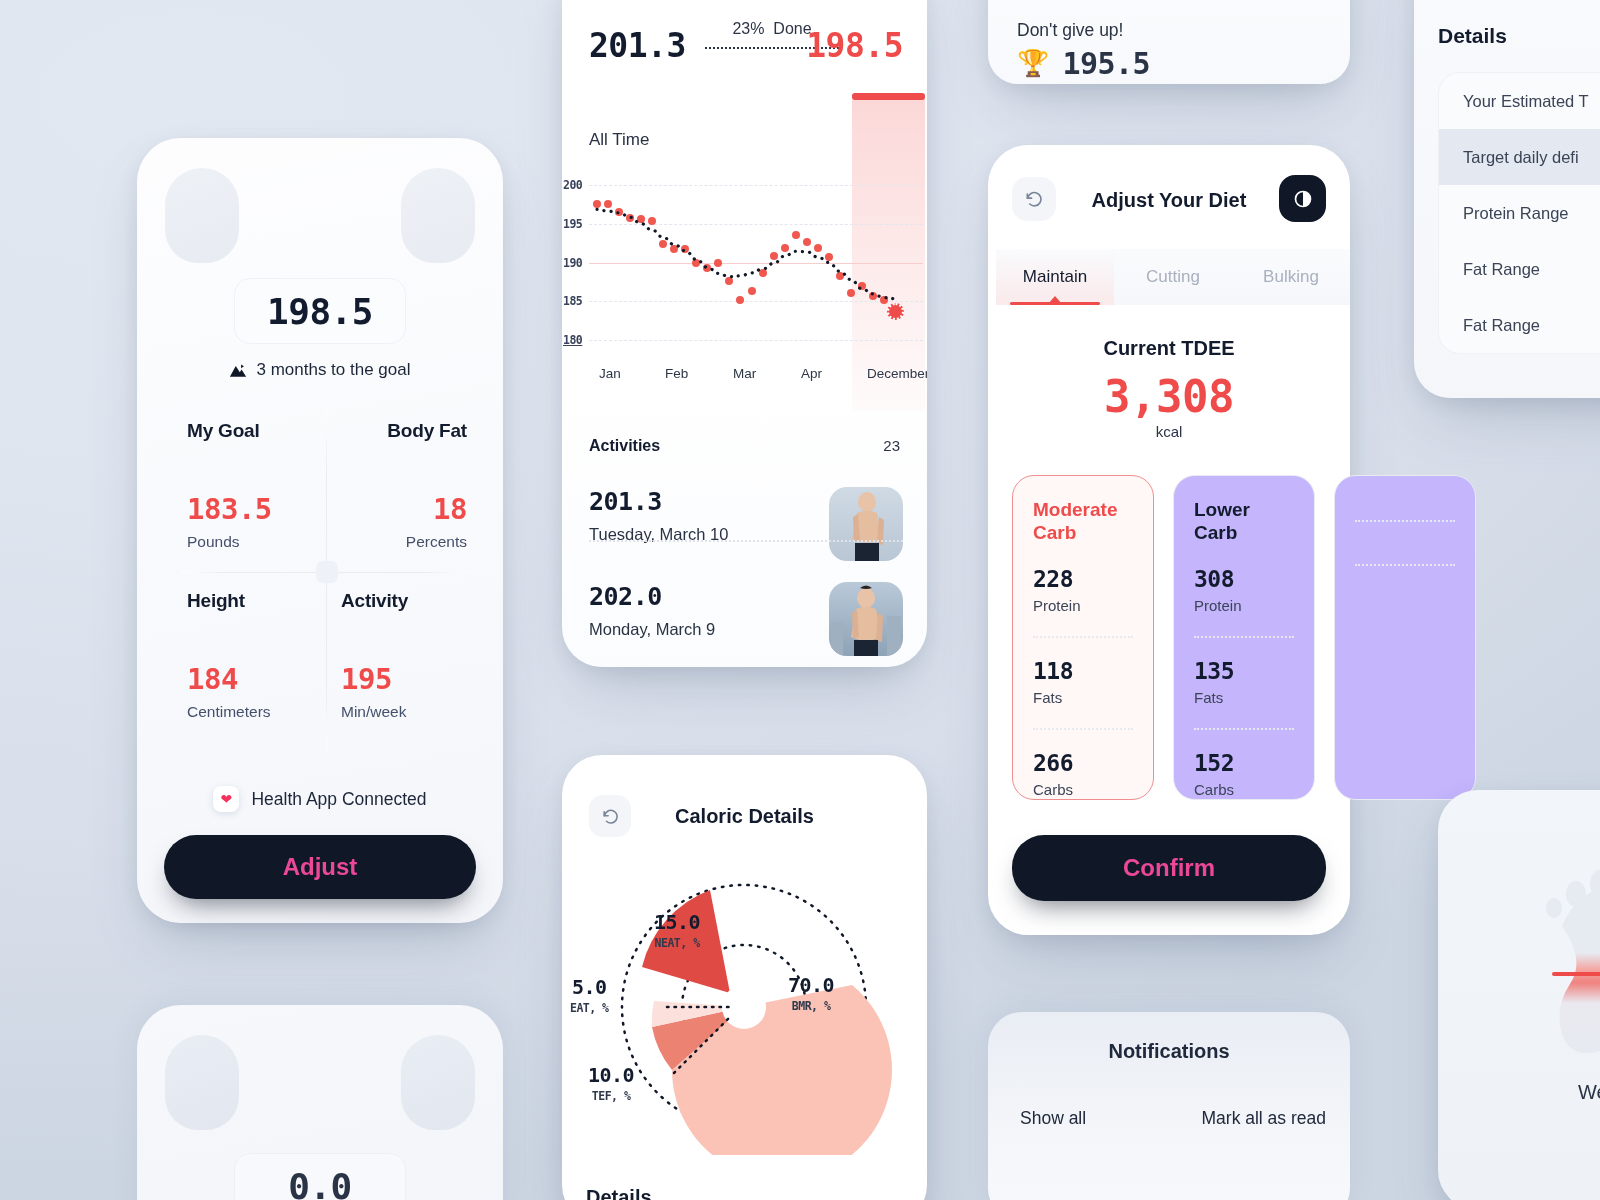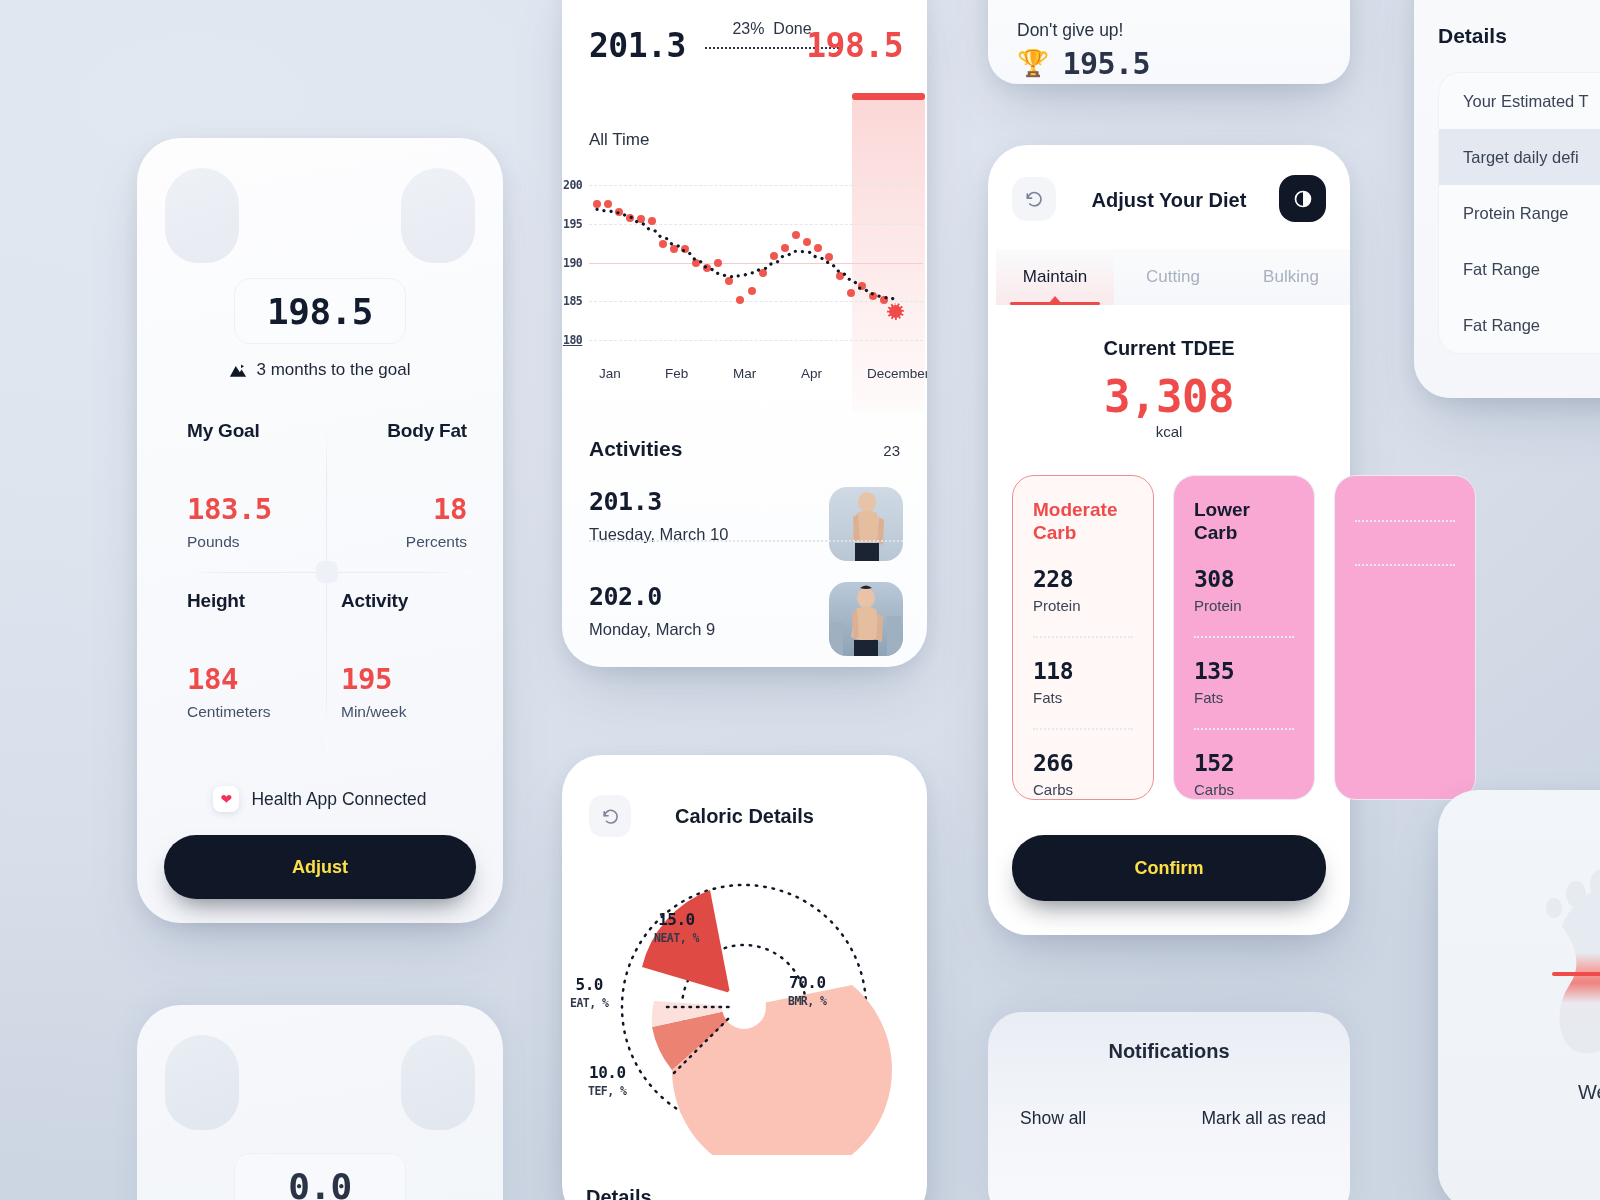--- a/index.html
+++ b/index.html
@@ -56,22 +56,22 @@
     border-radius:7px; background:#eef1f7; }
 
   .healthRow { position:absolute; left:0; right:0; top: 648px; display:flex;
     align-items:center; justify-content:center; gap:12px; }
   .heartBadge { width:26px; height:26px; border-radius:8px; background:#fff;
      box-shadow:0 2px 7px rgba(120,135,165,.22); display:flex;align-items:center;justify-content:center;
      font-size:14px; color:#f6315c; }
   .healthRow .txt { font-size:17.5px; color:#1d2639; }
 
   .darkBtn { position:absolute; left:27px; right:27px; top: 697px; height: 64px;
-    background:#101828; color:#fde047; border:none; border-radius:32px;
-    font-size:18px; font-weight:700; font-family:"Liberation Sans",sans-serif;
+    background:#101828; color:#ec4899; border:none; border-radius:32px;
+    font-size:24px; font-weight:700; font-family:"Liberation Sans",sans-serif;
     box-shadow:0 14px 26px -10px rgba(16,24,40,.55); cursor:pointer; }
 
   
   #scaleCard2 { left: 137px; top: 1005px; width: 366px; height: 260px;
     background: linear-gradient(170deg,#f6f8fb 0%, #f2f5f9 100%); border-radius:44px;
     box-shadow: 0 -4px 26px rgba(110,125,155,.12); overflow:hidden; }
   #scaleCard2 .scalePad { background: linear-gradient(160deg,#e9edf4,#e2e7ef); }
   #scaleCard2 .weightBox { top:148px; background:#f7f9fc; border-color:#edf0f6; }
   #scaleCard2 .weightBox span { color:#2a3446; }
 
@@ -94,39 +94,39 @@
   .yLab { position:absolute; left:-26px; font-size:11.5px; color:#39425a; font-weight:600; }
   .grid { position:absolute; left:0; right:-14px; height:0; border-top:1.5px dashed #e2e6ef; }
   .gridGoal { position:absolute; left:0; right:-14px; height:0; border-top:1.5px solid #f6cccc; }
   .xLab { position:absolute; top:196px; font-size:13.5px; color:#2e3747; }
   .pt { position:absolute; width:8px; height:8px; border-radius:50%; background:#f0574f; }
   .ptGoal { position:absolute; width:17px; height:17px; border-radius:50%;
     background:#ef4b4b; border:2.5px dotted #ffffff; }
 
   .actHead { position:absolute; left:27px; right:27px; top:475px; display:flex;
     align-items:baseline; justify-content:space-between; }
-  .actHead .t { font-size:21px; font-weight:700; color:#131c2e; }
+  .actHead .t { font-size:16px; font-weight:700; color:#131c2e; }
   .actHead .n { font-size:15px; color:#2b3446; }
   .actRow { position:absolute; left:27px; right:24px; height:80px; }
   .actRow .v { font-size:25px; font-weight:700; color:#131c2e; }
   .actRow .d { font-size:16.5px; color:#2a3344; margin-top:9px; }
   .thumb { position:absolute; right:0; top:0; width:74px; height:74px; border-radius:18px; overflow:hidden; }
   .actSep { position:absolute; left:27px; right:24px; top:578px; border-top:2px dotted #dfe4ec; }
 
   
   #calCard { left: 562px; top: 755px; width: 365px; height: 470px; border-radius:40px;
     background:#ffffff; }
   .backBtn { position:absolute; left:27px; top:40px; width:42px; height:42px; border-radius:14px;
     background:#f3f5f9; display:flex; align-items:center; justify-content:center; color:#6a7governed; cursor:pointer; }
   .calTitle { position:absolute; left:0; right:0; top:50px; text-align:center;
     font-size:20px; font-weight:700; color:#131c2e; }
   .pieWrap { position:absolute; left:0; right:0; top:100px; height:300px; }
   .calDetails { position:absolute; left:24px; bottom:16px; font-size:20px; font-weight:700; color:#131c2e; }
   .pieLab { position:absolute; text-align:center; }
-  .pieLab .v { font-size:16px; font-weight:700; color:#131c2e; }
+  .pieLab .v { font-size:20px; font-weight:700; color:#131c2e; }
   .pieLab .k { font-size:11.5px; font-weight:600; color:#2f394b; margin-top:2px; }
 
   
   #dietCard { left: 988px; top: 145px; width: 362px; height: 790px; border-radius:40px;
     background:#ffffff; }
   .dHead { position:absolute; left:0; right:0; top:32px; height:60px; }
   .dHead .title { position:absolute; left:0; right:0; text-align:center; top:12px;
     font-size:20px; font-weight:700; color:#131c2e; }
   .dBack { position:absolute; left:24px; top:0; width:44px; height:44px; border-radius:15px;
     background:#f3f5f9; display:flex; align-items:center; justify-content:center; cursor:pointer; }
@@ -147,21 +147,21 @@
 
   .tdeeTitle { position:absolute; left:0; right:0; top:192px; text-align:center;
     font-size:20px; font-weight:700; color:#131c2e; }
   .tdeeVal { position:absolute; left:0; right:0; top:226px; text-align:center;
     font-size:44px; font-weight:700; color:#ef4b4b; }
   .tdeeUnit { position:absolute; left:0; right:0; top:278px; text-align:center;
     font-size:15px; color:#2b3446; }
 
   .macros { position:absolute; left:24px; right:0; top:330px; height:325px; display:flex; gap:19px; }
   .macro { width:142px; flex:none; border:1.6px solid #e8ebf1; border-radius:22px;
-    background:#f9a8d4; padding:22px 20px 0 20px; position:relative; }
+    background:#c4b5fd; padding:22px 20px 0 20px; position:relative; }
   .macro.sel { border-color:#ef8e8e; background:#fff8f7; }
   .macro .name { font-size:19px; font-weight:700; line-height:1.22; color:#131c2e; }
   .macro.sel .name { color:#ef4b4b; }
   .macro .mv { font-size:23px; font-weight:700; color:#131c2e; }
   .macro .mk { font-size:15px; color:#3a4456; margin-top:5px; }
   .mrow { margin-top:22px; }
   .mrow + .mrow { padding-top:20px; border-top:2px dotted #e6e9f0; }
 
   #confirmBtn { position:absolute; left:24px; right:24px; top: 690px; height:66px; }
 

